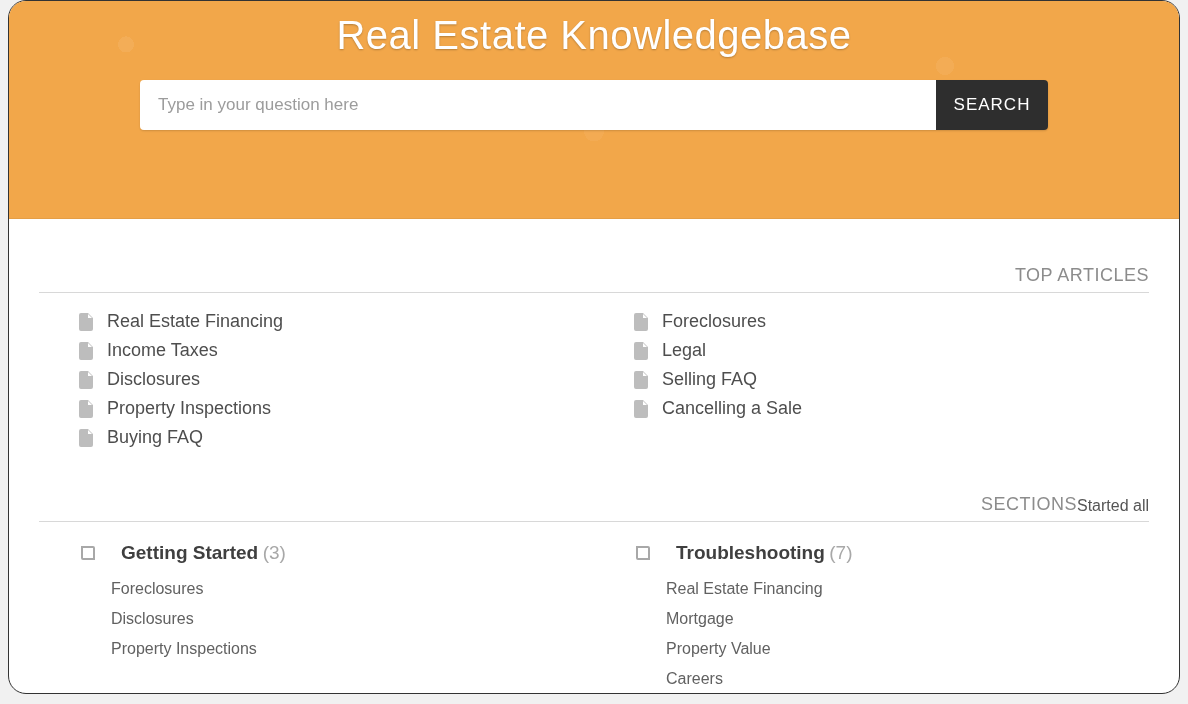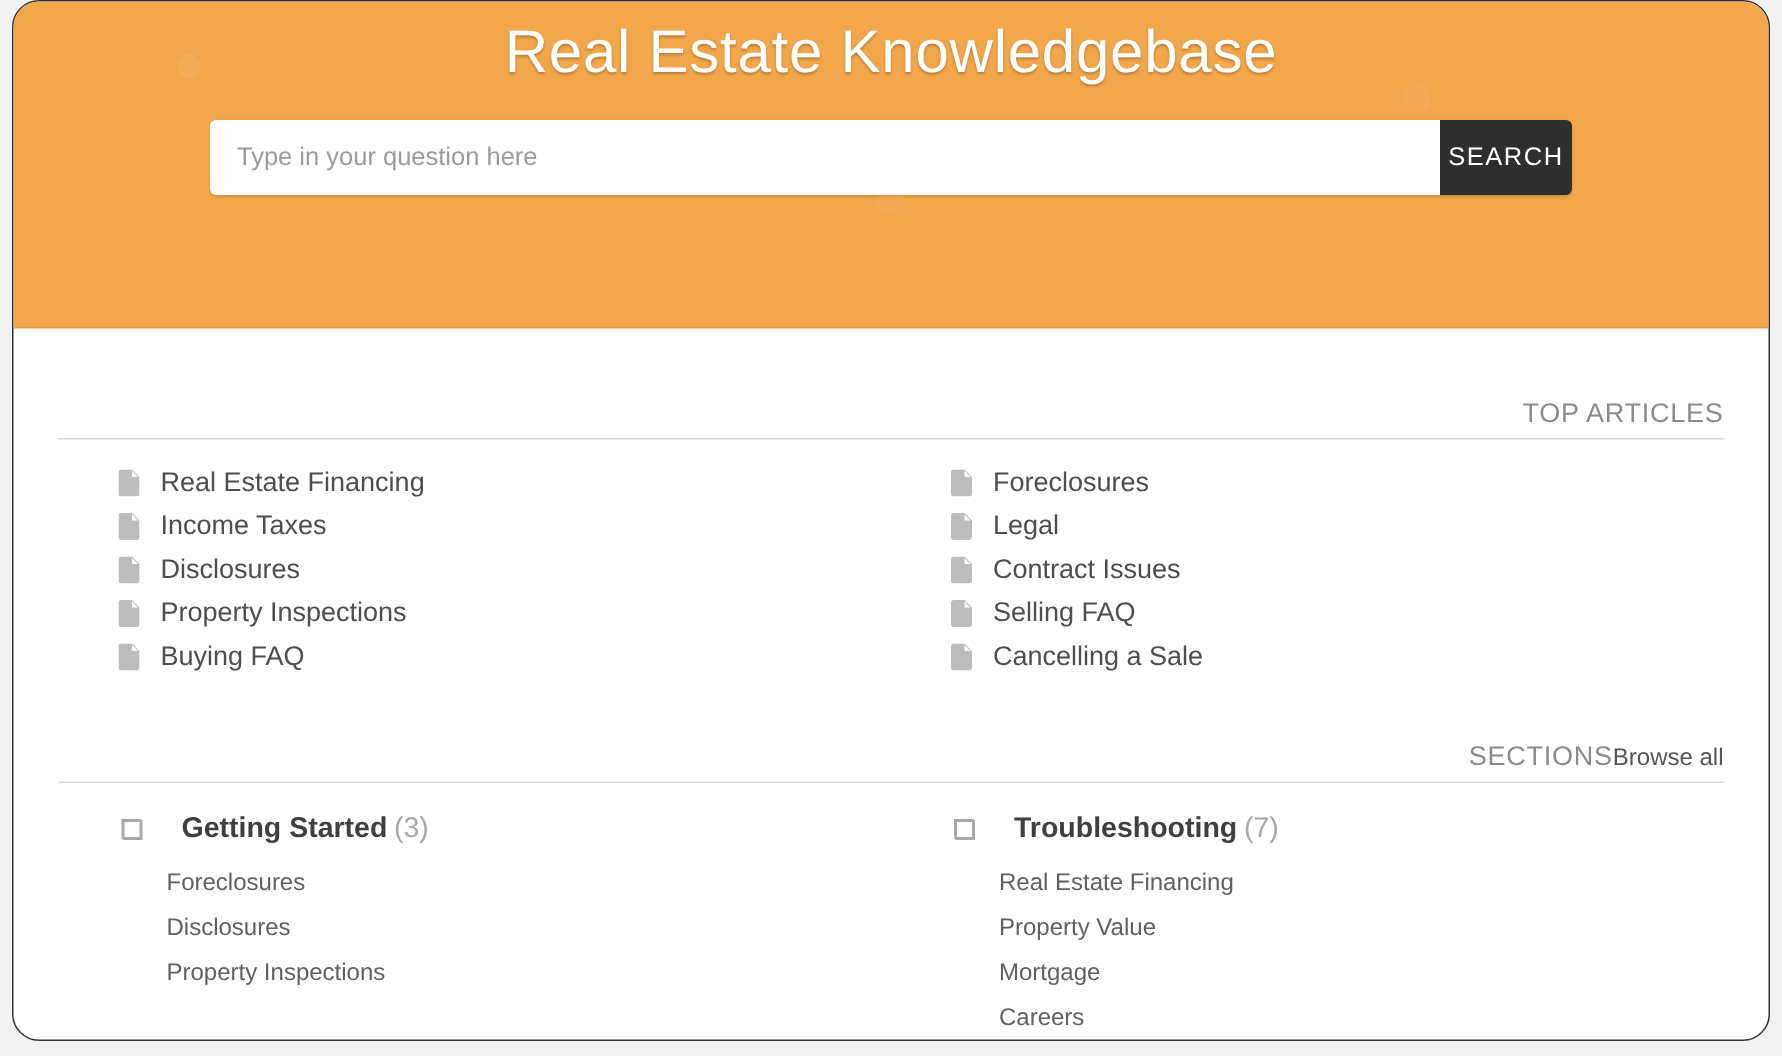--- a/index.html
+++ b/index.html
@@ -52,21 +52,21 @@
     flex: 1;
     border: none;
     padding: 0 18px;
     font-size: 17px;
     color: #be185d;
     outline: none;
     background:#fff;
   }
   .search-input::placeholder { color: #9c9c9c; }
   .search-btn {
-    width: 88px;
+    width: 112px;
     background: #2e2e2e;
     color: #fff;
     border: none;
     font-size: 17px;
     letter-spacing: 1px;
     cursor: pointer;
     font-weight: 400;
   }
 
   .content {
@@ -201,41 +201,35 @@
         <div class="article-item">
           <svg class="doc-icon" viewBox="0 0 14 18" fill="currentColor">
               <path d="M2 0h7l5 5v11a2 2 0 0 1-2 2H2a2 2 0 0 1-2-2V2a2 2 0 0 1 2-2zm7 1v4h4L9 1z"></path>
             </svg>
           <span>Legal</span>
         </div>
         <div class="article-item">
           <svg class="doc-icon" viewBox="0 0 14 18" fill="currentColor">
               <path d="M2 0h7l5 5v11a2 2 0 0 1-2 2H2a2 2 0 0 1-2-2V2a2 2 0 0 1 2-2zm7 1v4h4L9 1z"></path>
             </svg>
-          <span>Contract Issues</span>
-        </div>
-        <div class="article-item">
-          <svg class="doc-icon" viewBox="0 0 14 18" fill="currentColor">
-              <path d="M2 0h7l5 5v11a2 2 0 0 1-2 2H2a2 2 0 0 1-2-2V2a2 2 0 0 1 2-2zm7 1v4h4L9 1z"></path>
-            </svg>
           <span>Selling FAQ</span>
         </div>
         <div class="article-item">
           <svg class="doc-icon" viewBox="0 0 14 18" fill="currentColor">
               <path d="M2 0h7l5 5v11a2 2 0 0 1-2 2H2a2 2 0 0 1-2-2V2a2 2 0 0 1 2-2zm7 1v4h4L9 1z"></path>
             </svg>
           <span>Cancelling a Sale</span>
         </div>
       </div>
     </div>
 
     <div class="sections-block">
       <div class="section-header">
         <h2>SECTIONS</h2>
-        <span class="browse-all">Browse all</span>
+        <span class="browse-all">Started all</span>
       </div>
       <div class="two-col" style="padding-top:20px;">
         <div class="col" style="padding-left:40px;">
           <div class="section-row">
             <svg class="book-icon" viewBox="0 0 18 18" fill="currentColor">
                 <path d="M2 2h12a2 2 0 0 1 2 2v12H4a2 2 0 0 1-2-2V2zm2 0v12h10V4a0 0 0 0 0 0 0H4z"></path>
               </svg>
             <span>
               <span class="section-title">Getting Started</span>
               <span class="section-count">(3)</span>
@@ -249,21 +243,21 @@
           <div class="section-row">
             <svg class="book-icon" viewBox="0 0 18 18" fill="currentColor">
                 <path d="M2 2h12a2 2 0 0 1 2 2v12H4a2 2 0 0 1-2-2V2zm2 0v12h10V4a0 0 0 0 0 0 0H4z"></path>
               </svg>
             <span>
               <span class="section-title">Troubleshooting</span>
               <span class="section-count">(7)</span>
             </span>
           </div>
           <div class="sub-item">Real Estate Financing</div>
+          <div class="sub-item">Mortgage</div>
           <div class="sub-item">Property Value</div>
-          <div class="sub-item">Mortgage</div>
           <div class="sub-item">Careers</div>
         </div>
       </div>
     </div>
 
   </div>
 </div>
 
 </body></html>

